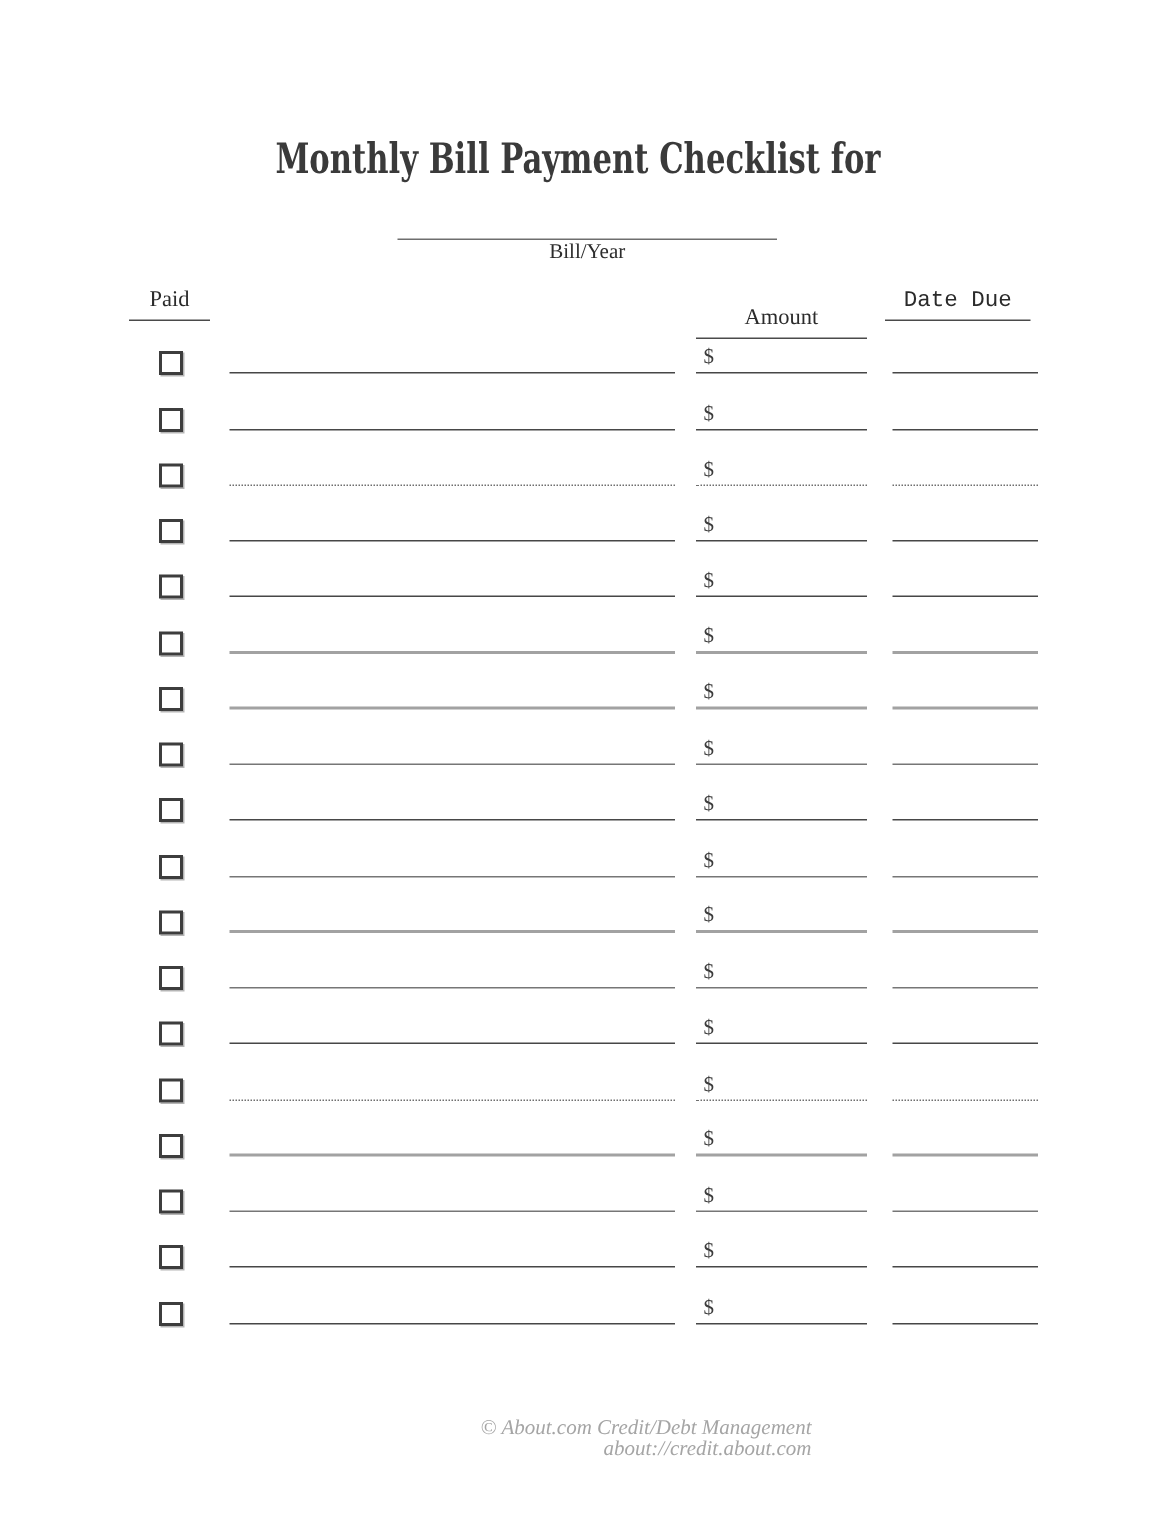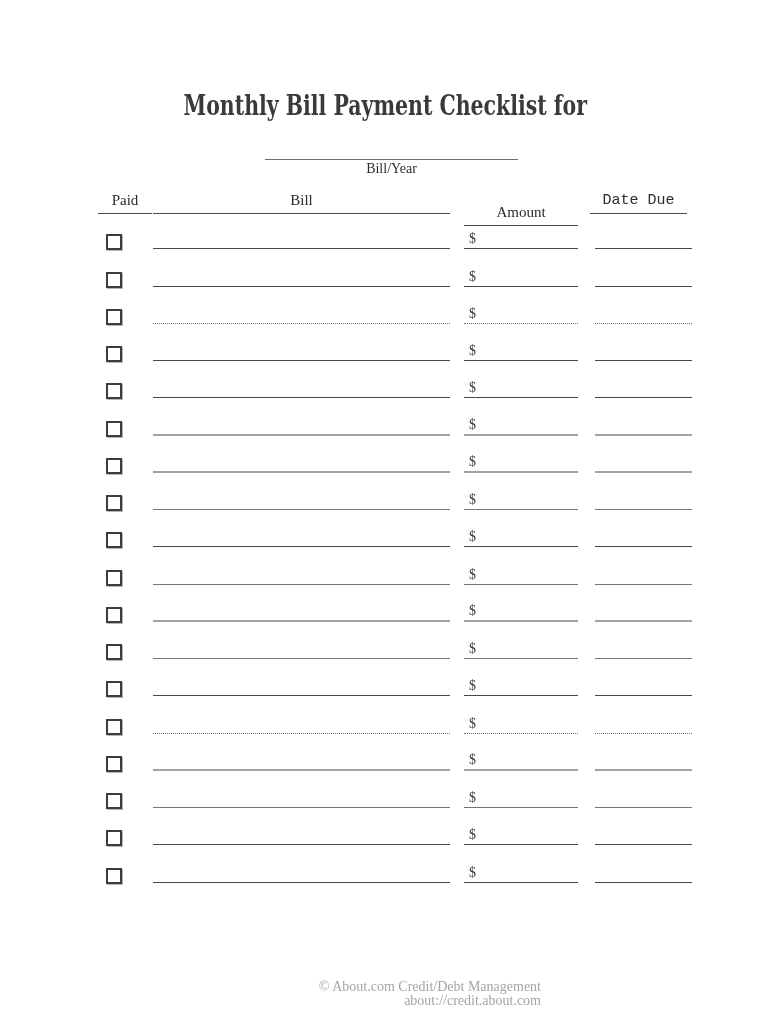--- a/index.html
+++ b/index.html
@@ -16,21 +16,21 @@
   
   .monthyear-line{position:absolute;left:265px;top:140px;width:253px;height:19px;
                   border-bottom:1.5px solid #6e6e6e;}
   .monthyear-label{position:absolute;left:265px;top:161px;width:253px;text-align:center;
                    font-size:14px;color:#2d2d2d;}
 
   
   .col-header{position:absolute;top:191px;height:22px;text-align:center;
               font-size:15px;color:#2b2b2b;border-bottom:1.7px solid #4a4a4a;
               line-height:19px;}
-  .h-paid{left:98px;width:54px;}
+  .h-paid{left:86px;width:54px;}
   .h-bill{left:153px;width:297px;}
   .h-amount{left:464px;width:114px;margin-top:12px;}
   .h-date{left:590px;width:97px;font-family:Liberation Mono, monospace;}
 
   
   .rows{position:absolute;left:0;top:0;width:770px;height:1024px;}
   .row{position:absolute;left:0;width:770px;height:17px;}
   .checkbox{position:absolute;left:106px;bottom:-1px;width:12px;height:12px;
             border:2px solid #3d3d3d;background:#ffffff;
             box-shadow:1px 1px 0 rgba(120,120,120,0.55);}
@@ -45,40 +45,39 @@
   .bill-cell .cell-value,.date-cell .cell-value{left:6px;}
 
   
   .row:nth-child(3) .line,.row:nth-child(14) .line{border-bottom:1.6px dotted #6f6f6f;}
   .row:nth-child(6) .line,.row:nth-child(7) .line,
   .row:nth-child(11) .line,.row:nth-child(15) .line{border-bottom:2.2px solid #a2a2a2;}
   .row:nth-child(8) .line,.row:nth-child(10) .line,
   .row:nth-child(12) .line,.row:nth-child(16) .line{border-bottom:1.8px solid #767676;}
 
   
-  .footer{position:absolute;right:137px;top:980px;text-align:right;
-          font-size:14px;line-height:14px;color:#a5a5a5;}
+  .footer{position:absolute;right:137px;top:946px;text-align:right;
+          font-style:italic;font-size:14px;line-height:14px;color:#a5a5a5;}
   .footer div{margin-bottom:0;}
 </style>
 </head>
 <body>
 
 <div class="page">
 
   <div class="title">
     <span class="title-inner">Monthly Bill Payment Checklist for</span>
   </div>
 
   <div class="monthyear-line">
     <span class="cell-value"></span>
   </div>
   <div class="monthyear-label">Bill/Year</div>
 
   <div class="col-header h-paid">Paid</div>
-  <div class="col-header h-bill">Bill</div>
   <div class="col-header h-amount">Amount</div>
   <div class="col-header h-date">Date Due</div>
 
   <div class="rows">
       <div class="row" style="top: 232.3px;">
     <span class="checkbox"></span>
     <span class="cell line bill-cell">
       <span class="cell-value"></span>
     </span>
     <span class="cell line amount-cell">

